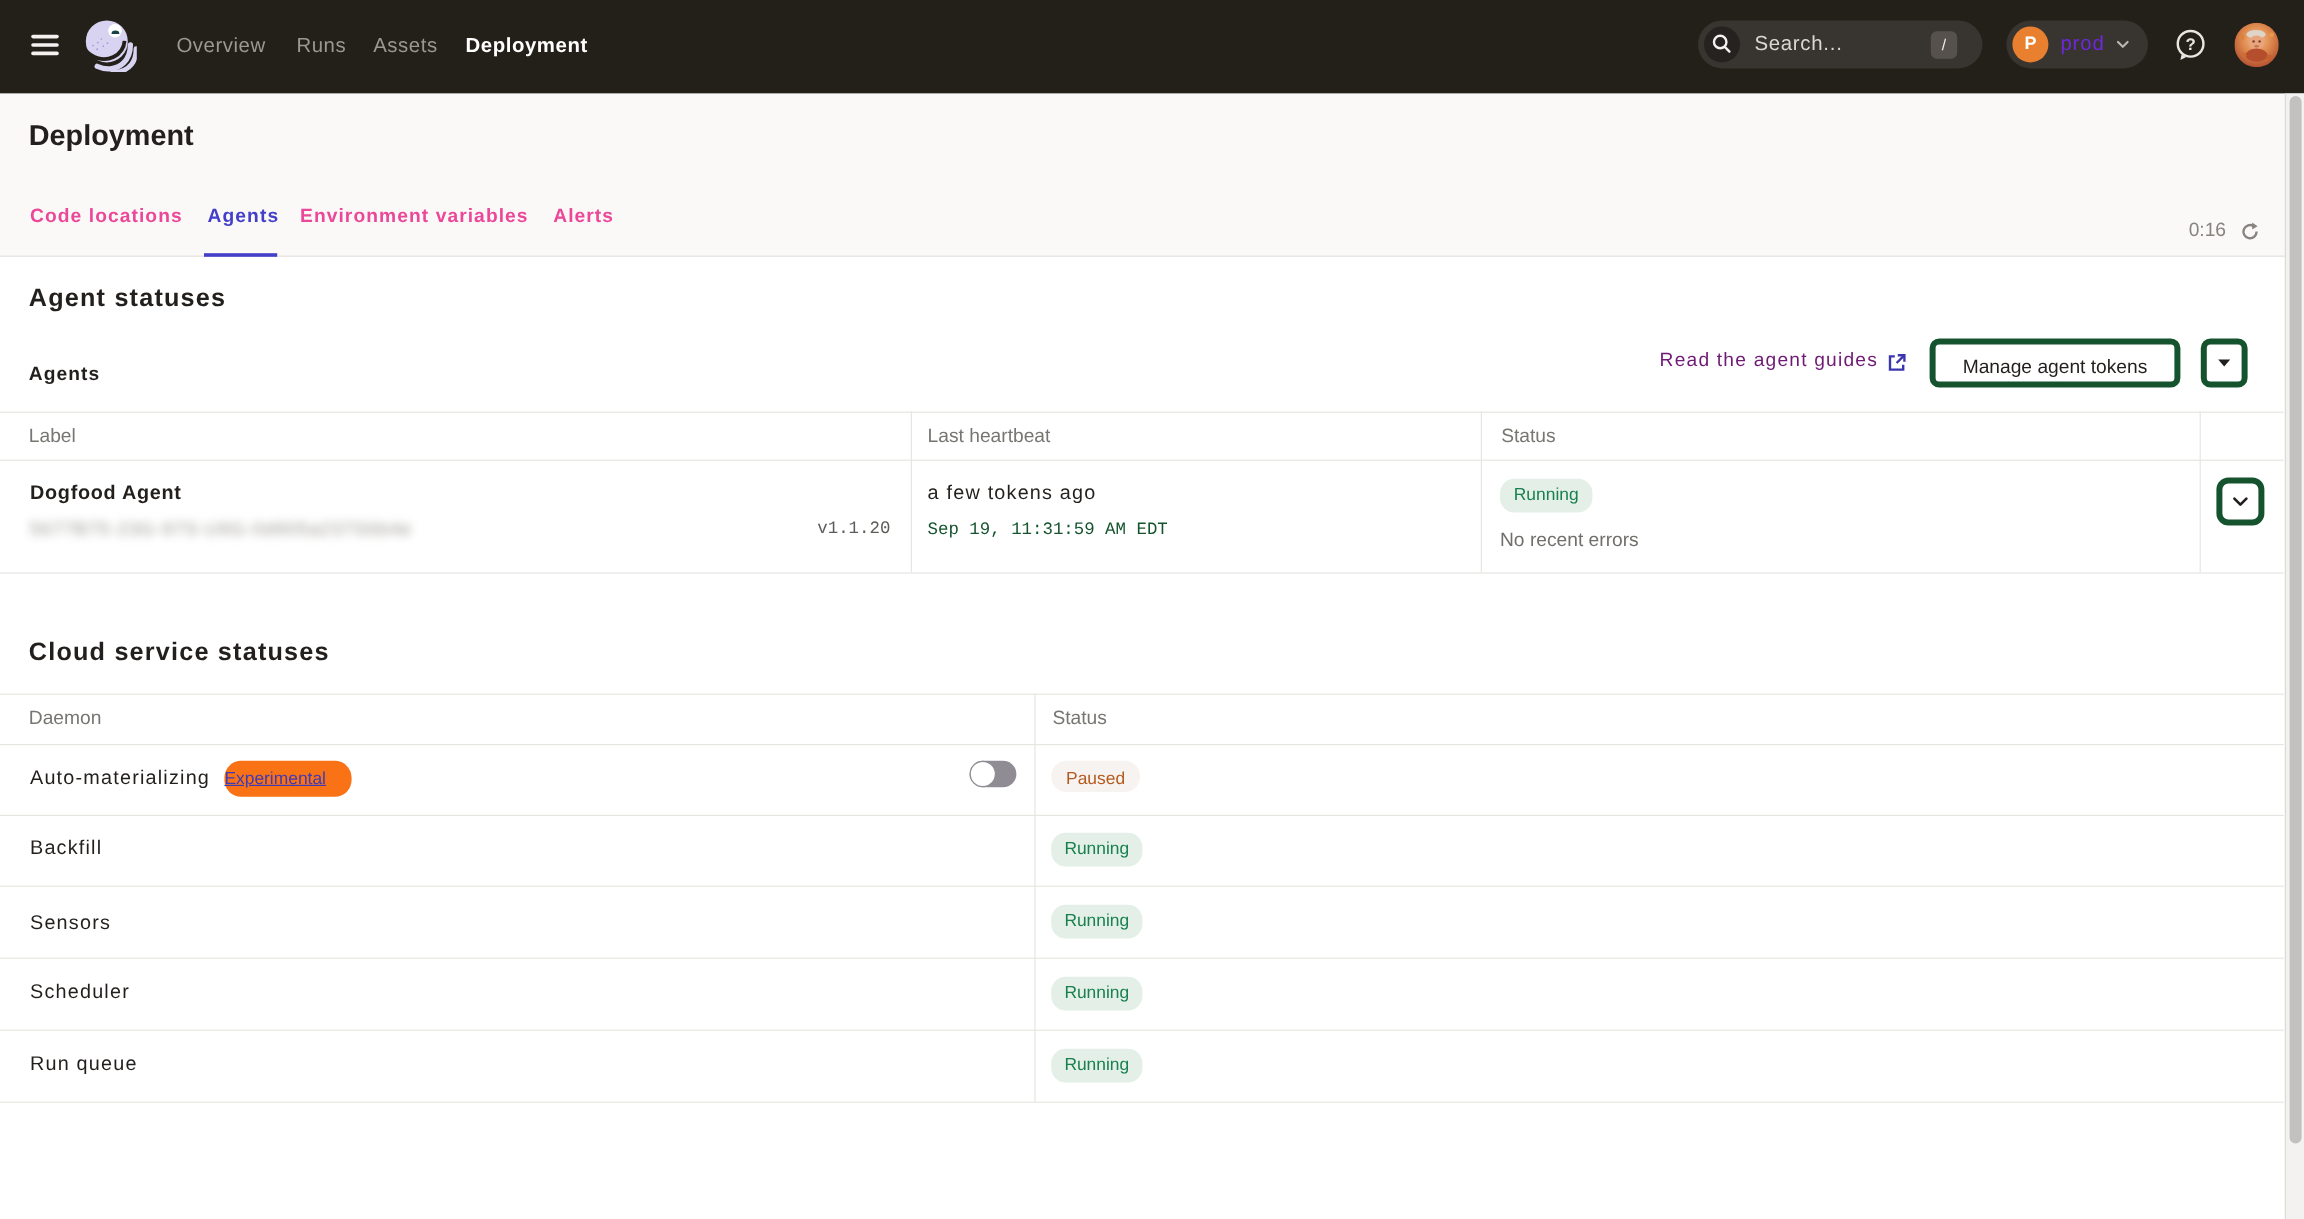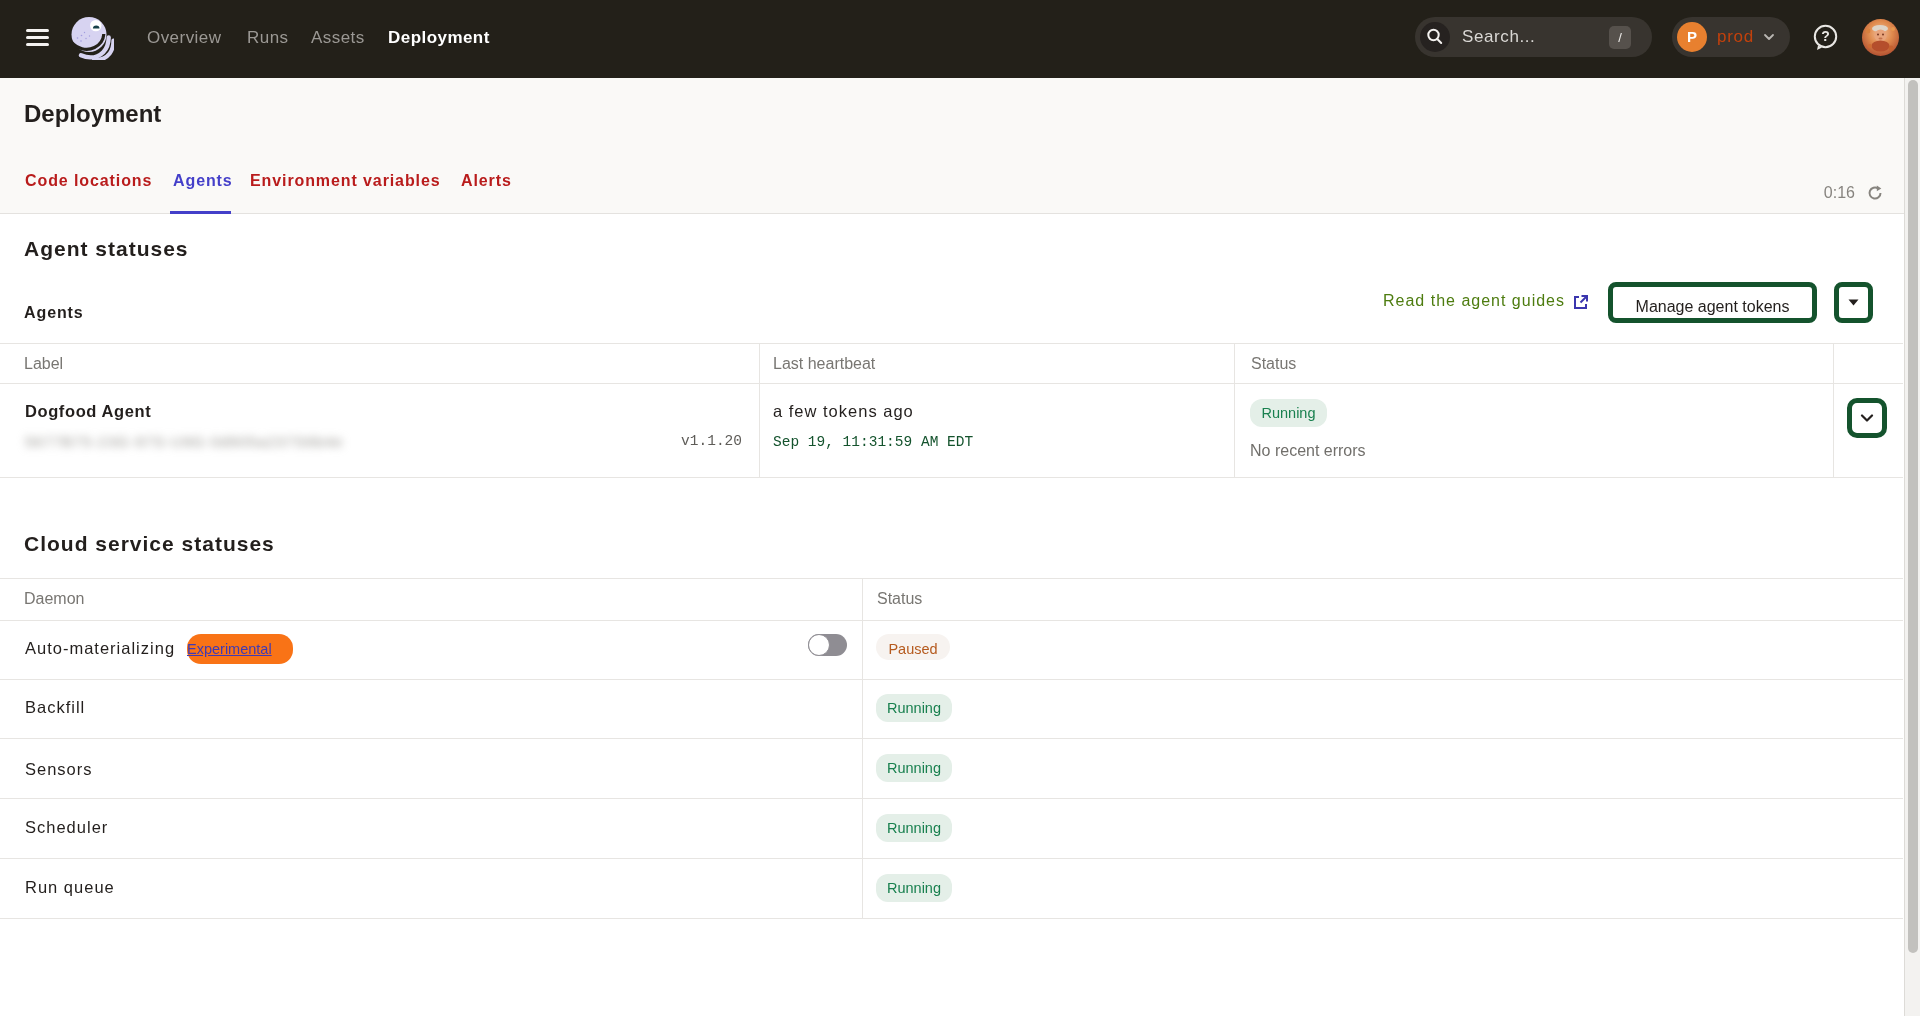--- a/index.html
+++ b/index.html
@@ -22,21 +22,21 @@
   .prodpill { position:absolute; left:1672px; top:17px; width:118px; height:40px;
     border-radius:20px; background:#38342f; }
   .prodcircle { position:absolute; left:1677px; top:22px; width:30px; height:30px;
     border-radius:50%; background:#e8802f; color:#fff; font-size:15px; font-weight:700;
     text-align:center; line-height:30px; }
 
   
   #header { position:absolute; left:0; top:78px; width:1920px; height:136px;
     background:#faf9f7; border-bottom:1px solid #e4e2df; }
   .tab { position:absolute; top:170px; height:22px; line-height:22px; font-size:16px;
-    font-weight:700; color:#b91c1c; letter-spacing:0.9px; }
+    font-weight:700; color:#ec4899; letter-spacing:0.9px; }
 
   
   .h2 { font-size:21px; font-weight:700; color:#231f1d; letter-spacing:1px; }
   .h3 { font-size:16px; font-weight:700; color:#231f1d; letter-spacing:0.9px; }
   .hline { position:absolute; left:0; width:1903px; height:1px; background:#e7e5e2; }
   .vline { position:absolute; width:1px; background:#e7e5e2; }
   .colhead { position:absolute; font-size:16px; color:#787672; }
   .celltext { position:absolute; font-size:16.5px; color:#231f1d; letter-spacing:1px; }
   .badge { position:absolute; height:28px; line-height:28px; border-radius:12px;
     font-size:14.5px; font-weight:500; text-align:center; }
@@ -79,21 +79,21 @@
   <div class="searchcircle"></div>
   <svg class="abs" style="left:1424px; top:26px;" width="22" height="22" viewBox="0 0 22 22">
     <circle cx="9.5" cy="9" r="5.2" fill="none" stroke="#f4f2f0" stroke-width="2"></circle>
     <line x1="13.3" y1="13" x2="17.2" y2="17" stroke="#f4f2f0" stroke-width="2" stroke-linecap="round"></line>
   </svg>
   <div class="abs" style="left:1462px; top:17px; height:40px; line-height:40px; font-size:17px; color:#dad8d5; letter-spacing:0.6px;">Search...</div>
   <div class="abs" style="left:1609px; top:26px; width:22px; height:23px; border-radius:5px; background:#56514c; color:#f0eeeb; font-size:13px; text-align:center; line-height:23px;">/</div>
 
   <div class="prodpill"></div>
   <div class="prodcircle">P</div>
-  <div class="abs" style="left:1717px; top:17px; height:40px; line-height:40px; font-size:17px; font-weight:500; color:#c2410c; letter-spacing:0.7px;">prod</div>
+  <div class="abs" style="left:1717px; top:17px; height:40px; line-height:40px; font-size:17px; font-weight:500; color:#6d28d9; letter-spacing:0.7px;">prod</div>
   <svg class="abs" style="left:1762px; top:32px;" width="14" height="10" viewBox="0 0 14 10">
     <path d="M3,3 L7,7 L11,3" fill="none" stroke="#b9b6b2" stroke-width="1.8" stroke-linecap="round" stroke-linejoin="round"></path>
   </svg>
 
   <svg class="abs" style="left:1812px; top:24px;" width="27" height="27" viewBox="0 0 27 27">
     <circle cx="13.5" cy="12.5" r="10.7" fill="none" stroke="#e9e7e4" stroke-width="2"></circle>
     <path d="M6,21.5 L5,26 L10,23.5 z" fill="#e9e7e4"></path>
     <text x="13.5" y="17.3" font-size="14" font-weight="700" fill="#e9e7e4" text-anchor="middle" font-family="Liberation Sans, sans-serif">?</text>
   </svg>
 
@@ -127,21 +127,21 @@
   <div class="abs" style="left:170px; top:211px; width:61px; height:3px; background:#443fc9;"></div>
   <div class="abs" style="left:1785px; top:184px; width:70px; text-align:right; font-size:16px; color:#87847f;">0:16</div>
   <svg class="abs" style="left:1866px; top:184px;" width="18" height="18" viewBox="0 0 18 18">
     <path d="M14.5,9 A5.5,5.5 0 1 1 12.1,4.5" fill="none" stroke="#87847f" stroke-width="2"></path>
     <path d="M10.8,1.5 L15.3,4.6 L10.8,7.2 z" fill="#87847f"></path>
   </svg>
 
   <div class="h2 abs" style="left:24px; top:237px;">Agent statuses</div>
   <div class="h3 abs" style="left:24px; top:304px;">Agents</div>
 
-  <div class="abs" style="left:1383px; top:292px; font-size:16px; font-weight:500; color:#4d7c0f; letter-spacing:1px;">Read the agent guides</div>
+  <div class="abs" style="left:1383px; top:292px; font-size:16px; font-weight:500; color:#701a75; letter-spacing:1px;">Read the agent guides</div>
   <svg class="abs" style="left:1572px; top:294px;" width="17" height="17" viewBox="0 0 17 17">
     <path d="M7,3 L3,3 L3,14 L14,14 L14,10" fill="none" stroke="#3b36ae" stroke-width="2"></path>
     <path d="M9.5,2 L15,2 L15,7.5" fill="none" stroke="#3b36ae" stroke-width="2"></path>
     <line x1="8.5" y1="8.5" x2="14.5" y2="2.5" stroke="#3b36ae" stroke-width="2"></line>
   </svg>
   <div class="btn" style="left:1608px; top:282px; width:209px; height:41px; font-size:16px; font-weight:500; color:#231f1d; text-align:center; line-height:39px;">Manage agent tokens</div>
   <div class="btn" style="left:1834px; top:282px; width:39px; height:41px;"></div>
   <svg class="abs" style="left:1848px; top:299px;" width="11" height="7" viewBox="0 0 11 7">
     <path d="M0.5,0.5 L10.5,0.5 L5.5,6.5 z" fill="#231f1d"></path>
   </svg>

